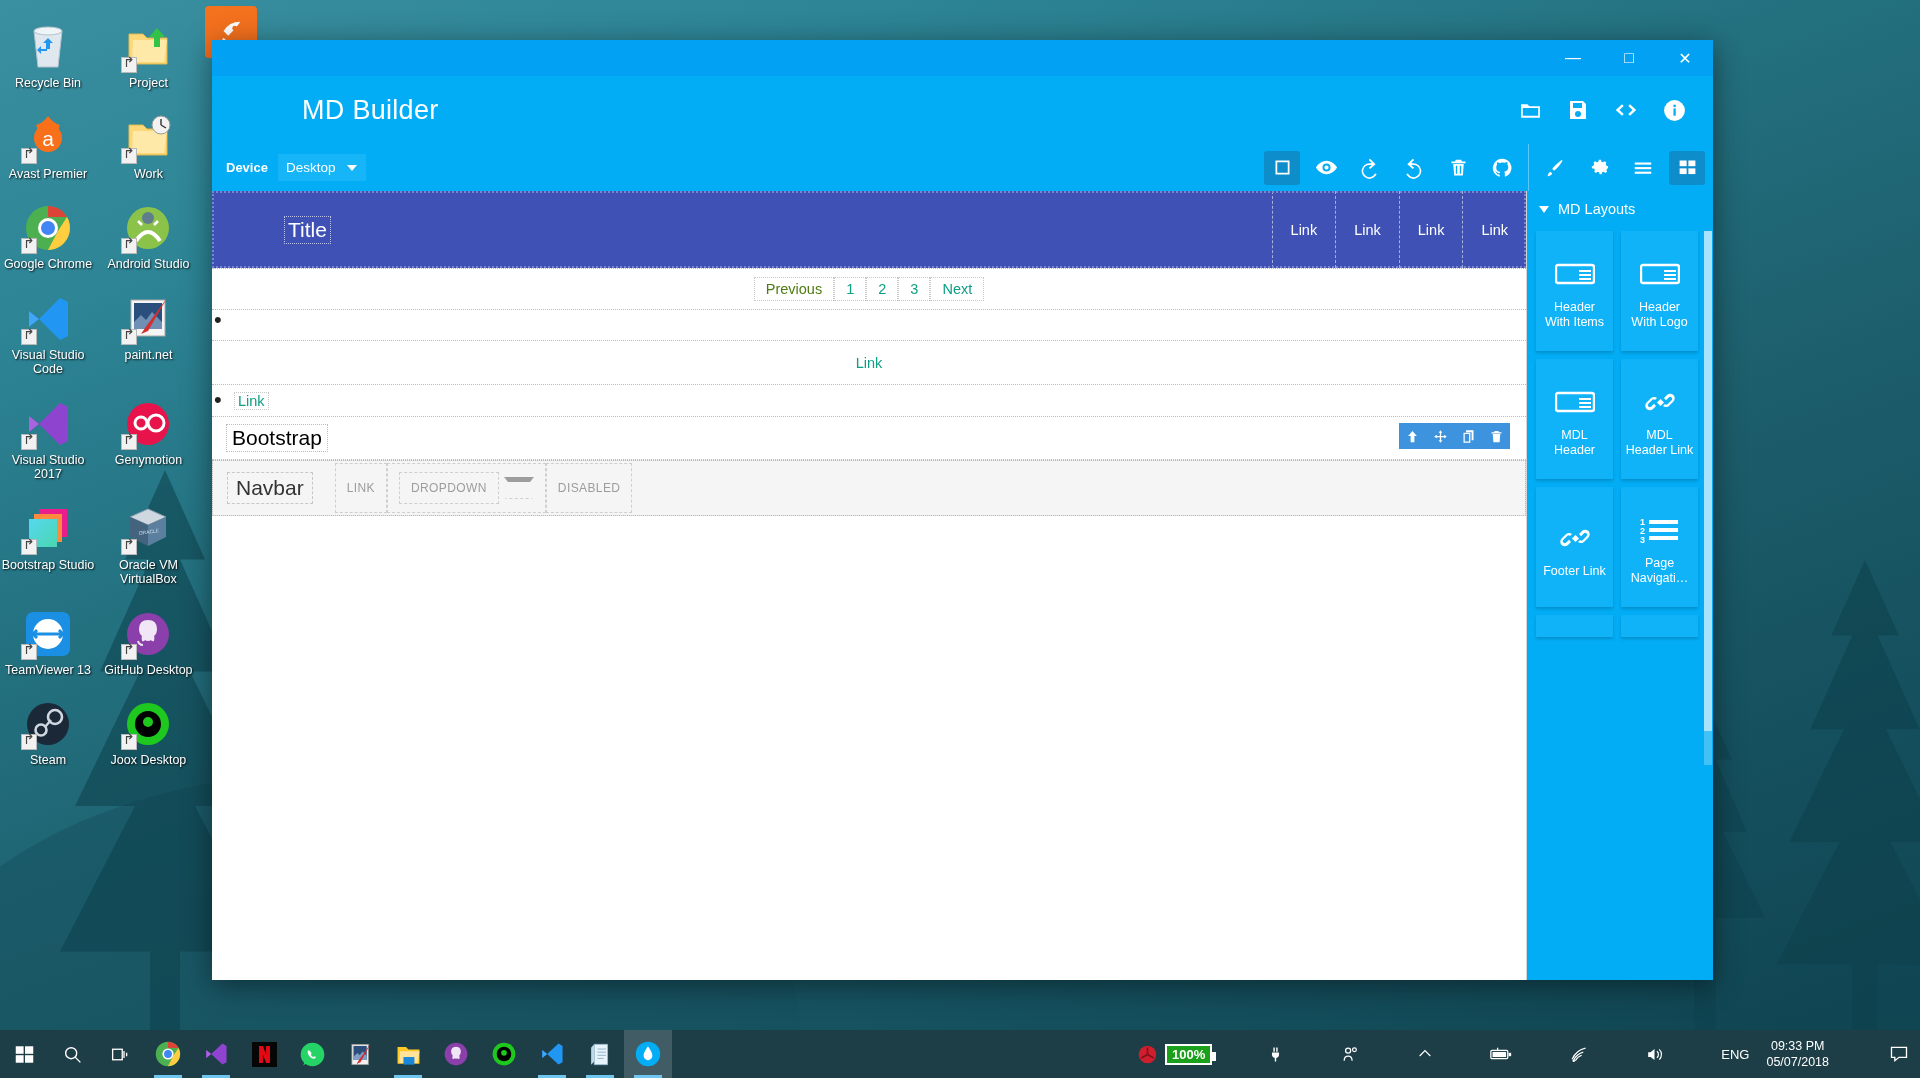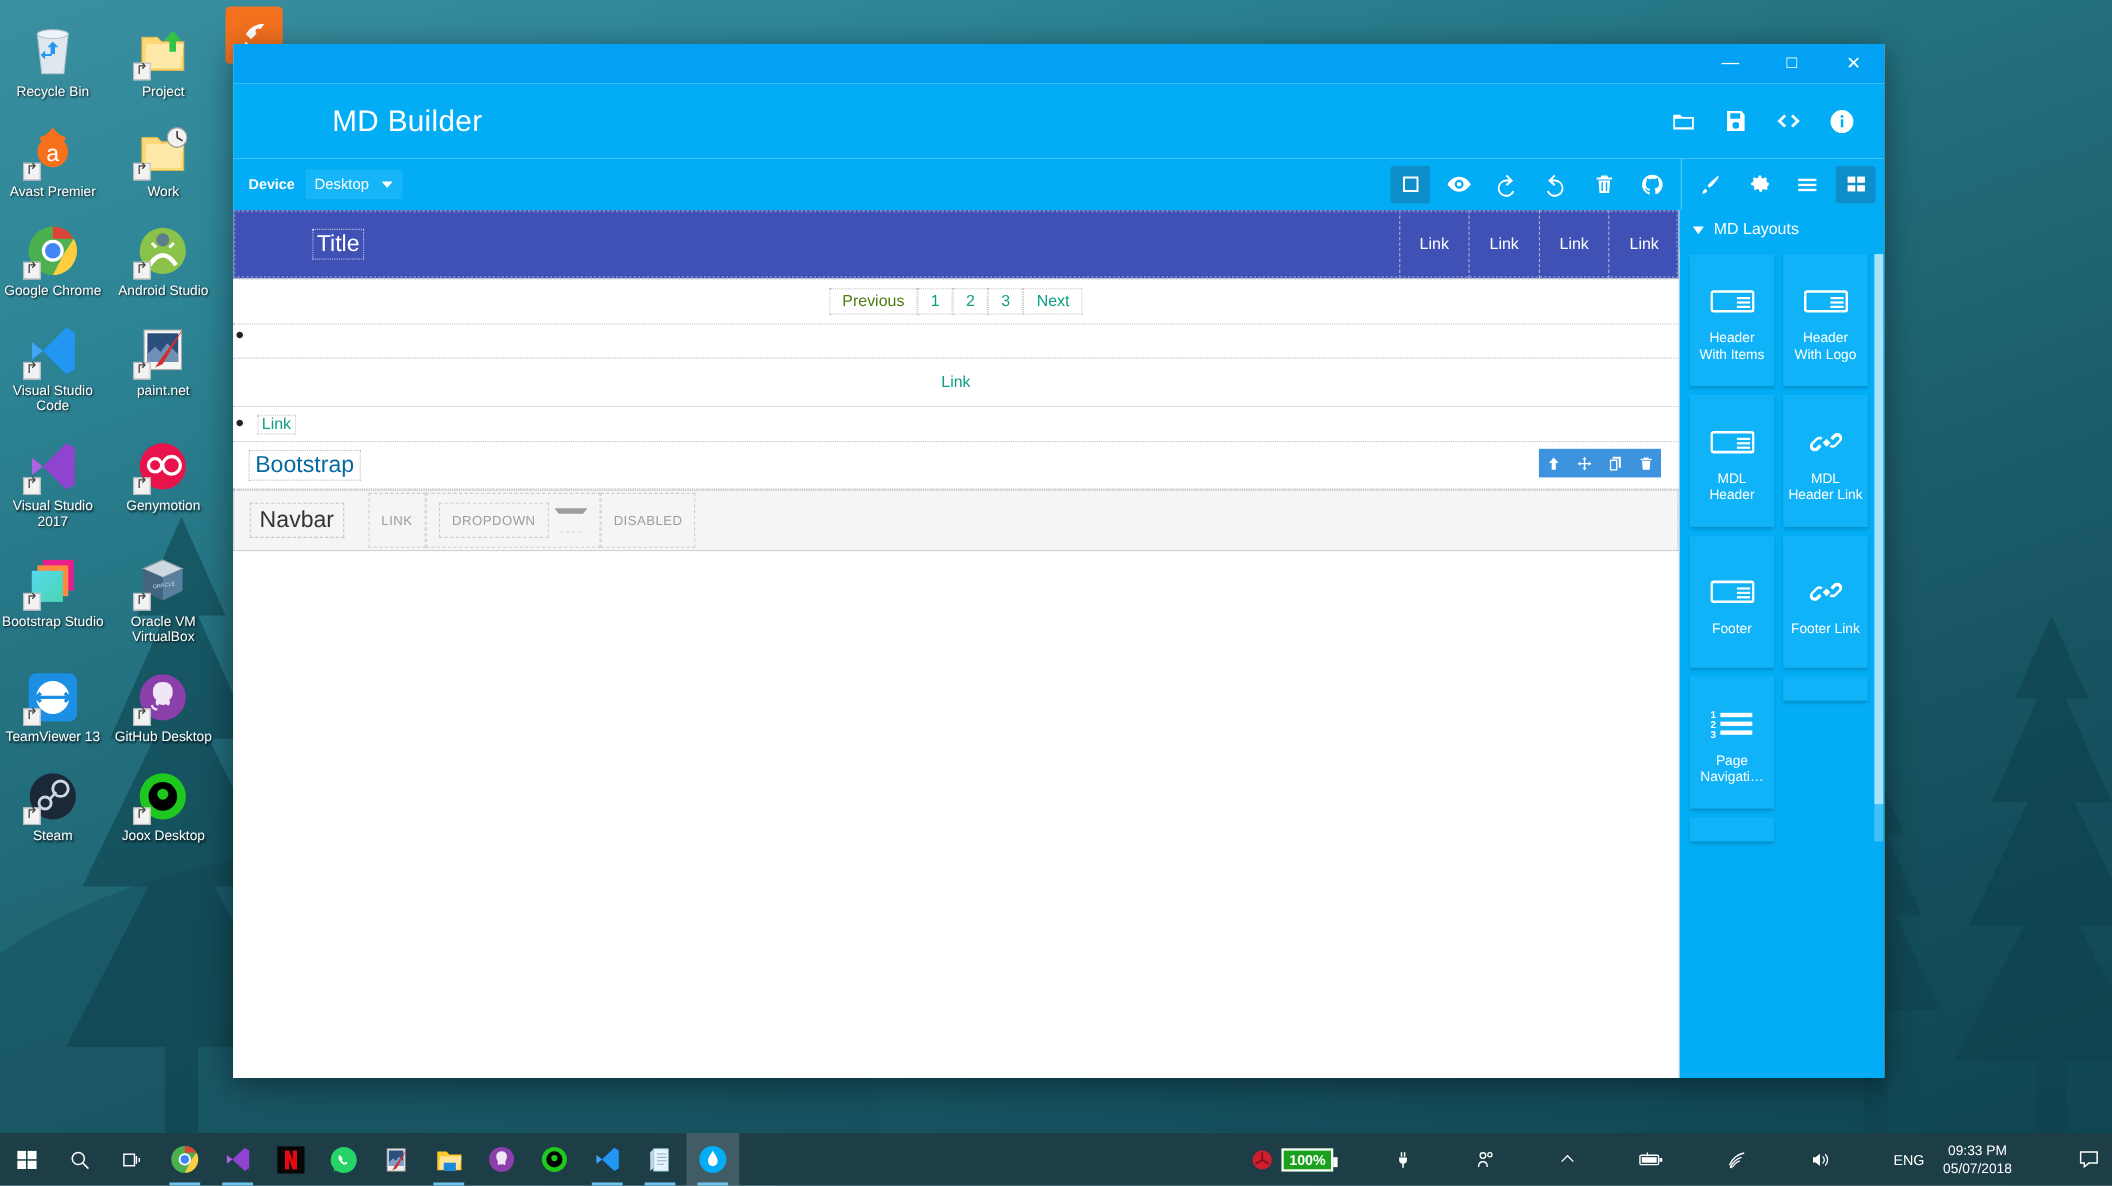--- a/index.html
+++ b/index.html
@@ -106,21 +106,21 @@
   .tb-btn.active { background: #0d8ecb; }
   .tb-btn svg { fill: #fff; }
 
   
   #work-area { display: flex; height: 789px; }
   #canvas {
     flex: 1; background: #fff; position: relative; overflow: hidden;
     border-right: 1px solid #d4d4d4;
   }
   .md-header {
-    background: #3f51b5; height: 62px; display: flex; align-items: center;
+    background: #3f51b5; height: 77px; display: flex; align-items: center;
     outline: 2px dotted #7986cb; outline-offset: -2px;
   }
   .md-header .h-title {
     color: #fff; font-size: 21px; font-weight: 300; margin-left: 72px;
     border: 1px dotted rgba(255,255,255,.65); padding: 1px 3px;
   }
   .md-header .h-links { margin-left: auto; display: flex; height: 100%; }
   .md-header .h-links a {
     color: #fff; font-size: 14.5px; text-decoration: none;
     padding: 0 18px; display: flex; align-items: center;
@@ -154,21 +154,21 @@
   .link-bullet-row:before {
     content:"•"; position: absolute; left: 2px; top: 2px; font-size: 22px; color: #222;
   }
   .link-bullet-row a { color: #0e9e83; font-size: 14.5px; text-decoration: none;
     border:1px dotted #c8c8c8; padding: 0 3px; }
   .bootstrap-row {
     height: 43px; display: flex; align-items: center; position: relative;
     border-bottom: 1px dotted #bdbdbd; padding-left: 14px;
   }
   .bootstrap-row .bs-brand {
-    font-size: 21px; color: #0369a1; border: 1px dotted #bdbdbd; padding: 1px 5px;
+    font-size: 21px; color: #000000; border: 1px dotted #bdbdbd; padding: 1px 5px;
   }
   #float-tools {
     position: absolute; right: 16px; top: 6px;
     background: #3d93dd; height: 26px; display: flex; align-items: center;
     padding: 0 6px; gap: 13px;
   }
   #float-tools svg { fill:#fff; }
   .navbar-row {
     height: 56px; display: flex; align-items: center;
     background: #f5f5f5; border: 1px solid #e4e4e4; margin: 0;
@@ -708,31 +708,20 @@
             <span class="ci">
               <svg viewBox="0 0 34 34" width="34" height="34">
                   <path d="M13 21l-3 3a4.5 4.5 0 01-6.4-6.4l4-4A4.5 4.5 0 0114 13l-2 2a2 2 0 00-2.8 0l-4 4a2 2 0 002.8 2.8l3-3z" fill="#fff"></path>
                   <path d="M21 13l3-3a4.5 4.5 0 016.4 6.4l-4 4A4.5 4.5 0 0120 21l2-2a2 2 0 002.8 0l4-4a2 2 0 00-2.8-2.8l-3 3z" fill="#fff"></path>
                   <rect x="15" y="15" width="5" height="5" transform="rotate(45 17.5 17.5)" fill="#fff"></rect>
                 </svg>
             </span>
             <span class="cl">MDL Header Link</span>
           </div>
 
-          <div class="layout-card">
-            <span class="ci">
-              <svg viewBox="0 0 40 24" width="40" height="24">
-                  <rect x="1" y="3" width="38" height="18" rx="2" fill="none" stroke="#fff" stroke-width="2.4"></rect>
-                  <rect x="24" y="8" width="12" height="2" fill="#fff"></rect>
-                  <rect x="24" y="12" width="12" height="2" fill="#fff"></rect>
-                  <rect x="24" y="16" width="12" height="2" fill="#fff"></rect>
-                </svg>
-            </span>
-            <span class="cl">Footer</span>
-          </div>
 
           <div class="layout-card">
             <span class="ci">
               <svg viewBox="0 0 34 34" width="34" height="34">
                   <path d="M13 21l-3 3a4.5 4.5 0 01-6.4-6.4l4-4A4.5 4.5 0 0114 13l-2 2a2 2 0 00-2.8 0l-4 4a2 2 0 002.8 2.8l3-3z" fill="#fff"></path>
                   <path d="M21 13l3-3a4.5 4.5 0 016.4 6.4l-4 4A4.5 4.5 0 0120 21l2-2a2 2 0 002.8 0l4-4a2 2 0 00-2.8-2.8l-3 3z" fill="#fff"></path>
                   <rect x="15" y="15" width="5" height="5" transform="rotate(45 17.5 17.5)" fill="#fff"></rect>
                 </svg>
             </span>
             <span class="cl">Footer Link</span>

